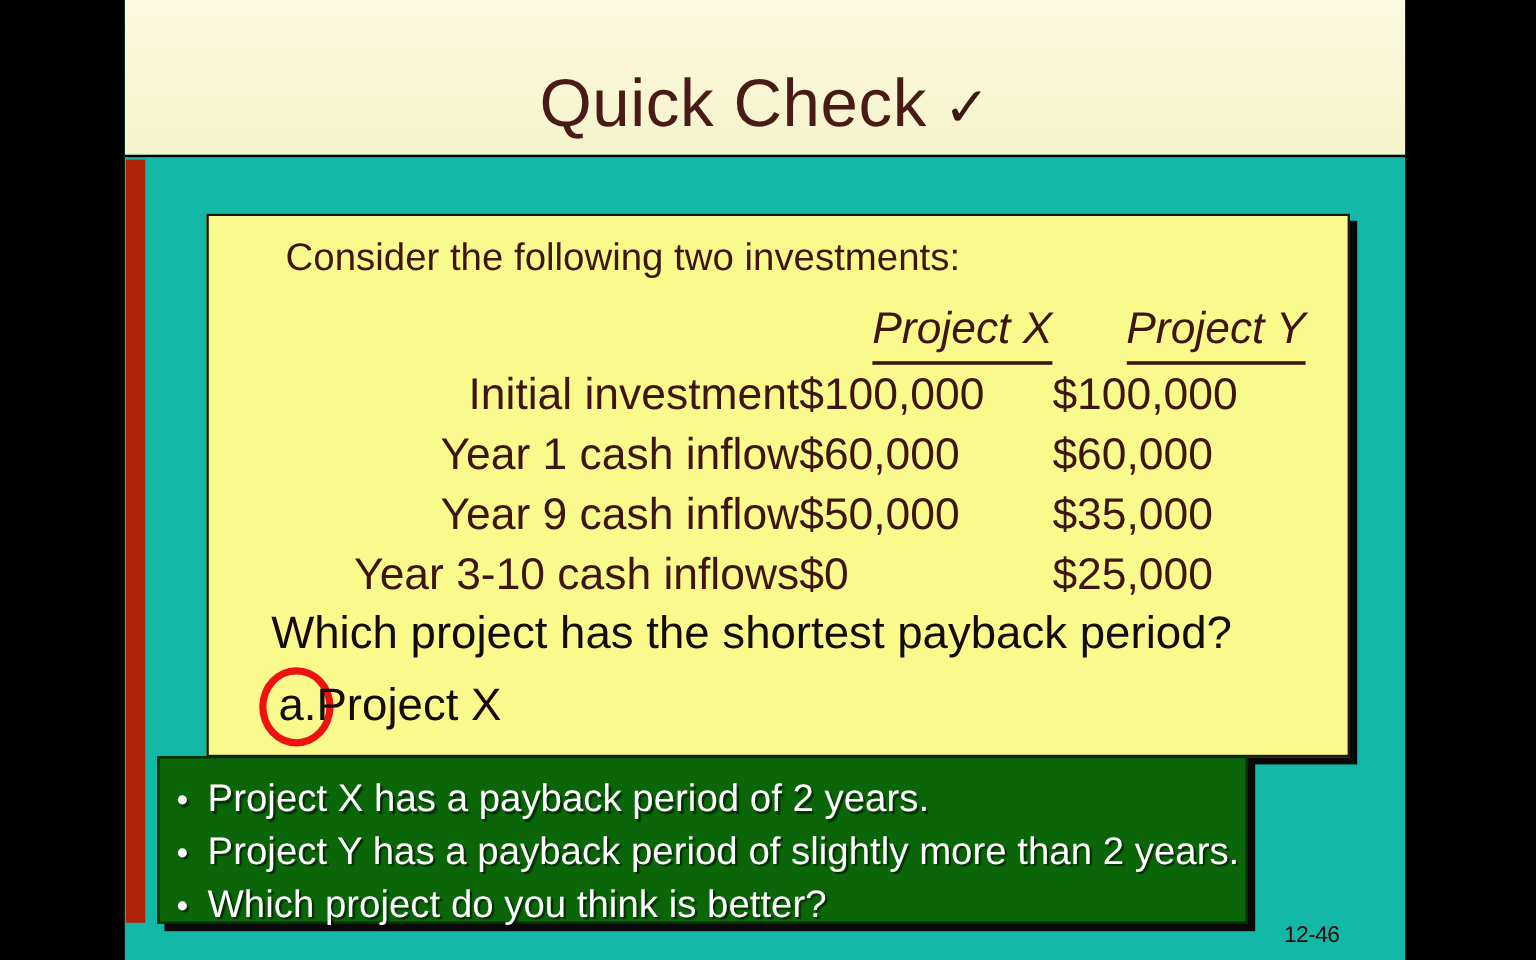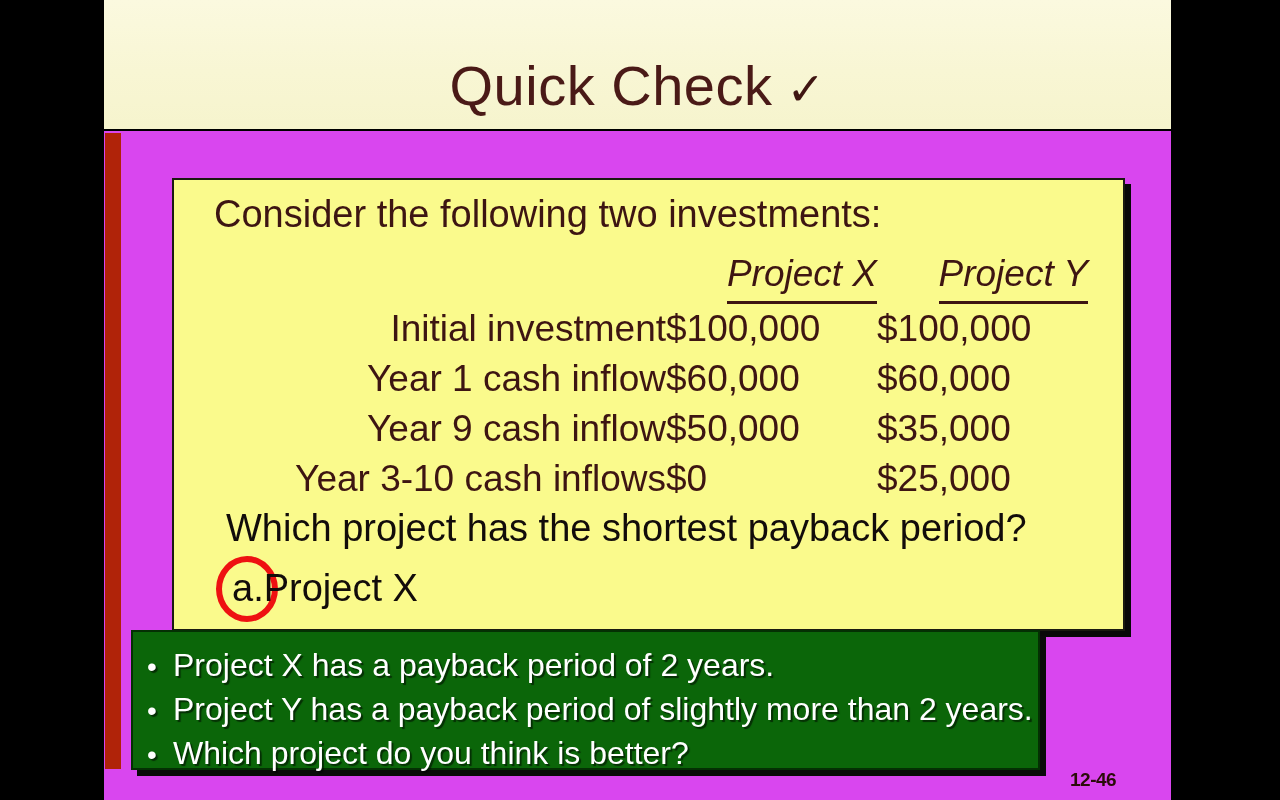--- a/index.html
+++ b/index.html
@@ -22,21 +22,21 @@
     background: #000000;
   }
 
   
   #slide {
     position: absolute;
     left: 104px;
     top: 0px;
     width: 1067px;
     height: 800px;
-    background: #d946ef;
+    background: #14b8a6;
     overflow: hidden;
   }
 
   
   #title-banner {
     position: absolute;
     left: 0;
     top: 0;
     width: 1067px;
     height: 131px;
@@ -80,23 +80,23 @@
     width: 953px;
     height: 453px;
     background: #fafa8c;
     border: 2px solid #1a1a10;
     box-sizing: border-box;
     box-shadow: 6px 6px 0 0 #080808;
   }
 
   #intro-line {
     position: absolute;
-    left: 40px;
+    left: 64px;
     top: 12px;
-    font-size: 38px;
+    font-size: 32px;
     line-height: 44px;
     color: #3d1512;
     white-space: nowrap;
   }
 
   
   #table {
     position: absolute;
     left: 52px;
     top: 68px;
@@ -180,21 +180,21 @@
     width: 26px;
     font-size: 28px;
   }
 
   
   #page-number {
     position: absolute;
     left: 966px;
     top: 769px;
     font-size: 19px;
-    font-weight: bold;
+    font-weight: normal;
     color: #2a0b09;
     letter-spacing: -0.5px;
   }
 </style>
 </head>
 <body>
 
 <div id="screen">
 
   <div id="slide">

